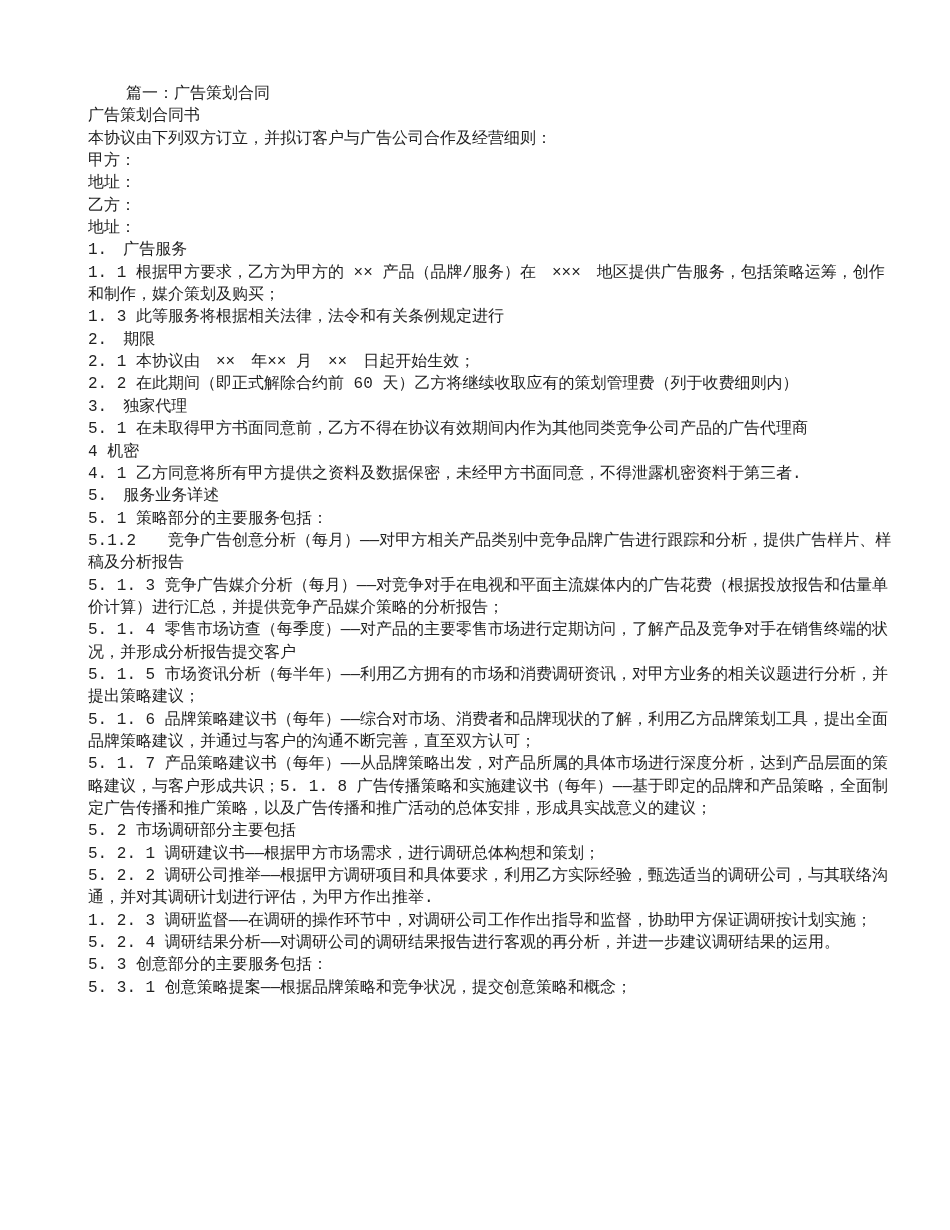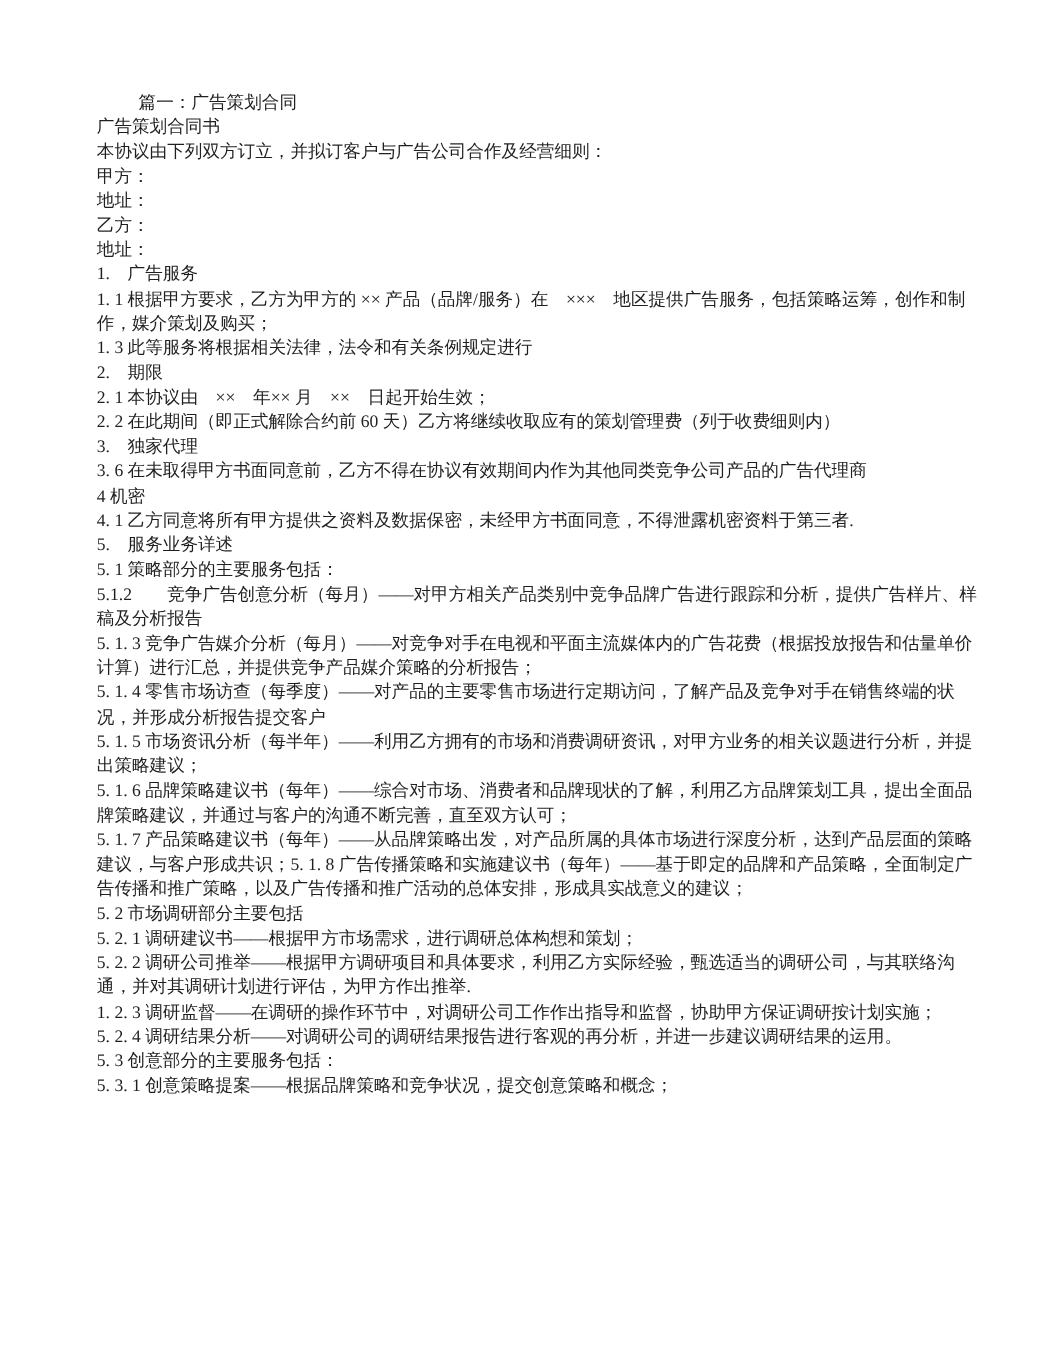--- a/index.html
+++ b/index.html
@@ -9,21 +9,21 @@
     height: 1230px;
     background: #ffffff;
     overflow: hidden;
   }
   .doc-page {
     box-sizing: border-box;
     width: 950px;
     height: 1022px;
     padding: 83px 57px 0 88px;
     color: #1f1f1f;
-    font-family: Liberation Serif, serif;
+    font-family: Liberation Mono, monospace;
     font-size: 16px;
     line-height: 22.35px;
   }
   .doc-page p {
     margin: 0;
     padding: 0;
     white-space: pre-wrap;
     overflow-wrap: break-word;
     text-align: left;
   }
@@ -43,21 +43,21 @@
       <p>地址：</p>
       <p>乙方：</p>
       <p>地址：</p>
       <p>1.　广告服务</p>
       <p>1. 1 根据甲方要求，乙方为甲方的 ×× 产品（品牌/服务）在　×××　地区提供广告服务，包括策略运筹，创作和制作，媒介策划及购买；</p>
       <p>1. 3 此等服务将根据相关法律，法令和有关条例规定进行</p>
       <p>2.　期限</p>
       <p>2. 1 本协议由　××　年×× 月　××　日起开始生效；</p>
       <p>2. 2 在此期间（即正式解除合约前 60 天）乙方将继续收取应有的策划管理费（列于收费细则内）</p>
       <p>3.　独家代理</p>
-      <p>3. 6 在未取得甲方书面同意前，乙方不得在协议有效期间内作为其他同类竞争公司产品的广告代理商</p>
+      <p>5. 1 在未取得甲方书面同意前，乙方不得在协议有效期间内作为其他同类竞争公司产品的广告代理商</p>
       <p>4 机密</p>
       <p>4. 1 乙方同意将所有甲方提供之资料及数据保密，未经甲方书面同意，不得泄露机密资料于第三者.</p>
       <p>5.　服务业务详述</p>
       <p>5. 1 策略部分的主要服务包括：</p>
       <p>5.1.2　　竞争广告创意分析（每月）——对甲方相关产品类别中竞争品牌广告进行跟踪和分析，提供广告样片、样稿及分析报告</p>
       <p>5. 1. 3 竞争广告媒介分析（每月）——对竞争对手在电视和平面主流媒体内的广告花费（根据投放报告和估量单价计算）进行汇总，并提供竞争产品媒介策略的分析报告；</p>
       <p>5. 1. 4 零售市场访查（每季度）——对产品的主要零售市场进行定期访问，了解产品及竞争对手在销售终端的状况，并形成分析报告提交客户</p>
       <p>5. 1. 5 市场资讯分析（每半年）——利用乙方拥有的市场和消费调研资讯，对甲方业务的相关议题进行分析，并提出策略建议；</p>
       <p>5. 1. 6 品牌策略建议书（每年）——综合对市场、消费者和品牌现状的了解，利用乙方品牌策划工具，提出全面品牌策略建议，并通过与客户的沟通不断完善，直至双方认可；</p>
       <p>5. 1. 7 产品策略建议书（每年）——从品牌策略出发，对产品所属的具体市场进行深度分析，达到产品层面的策略建议，与客户形成共识；5. 1. 8 广告传播策略和实施建议书（每年）——基于即定的品牌和产品策略，全面制定广告传播和推广策略，以及广告传播和推广活动的总体安排，形成具实战意义的建议；</p>

